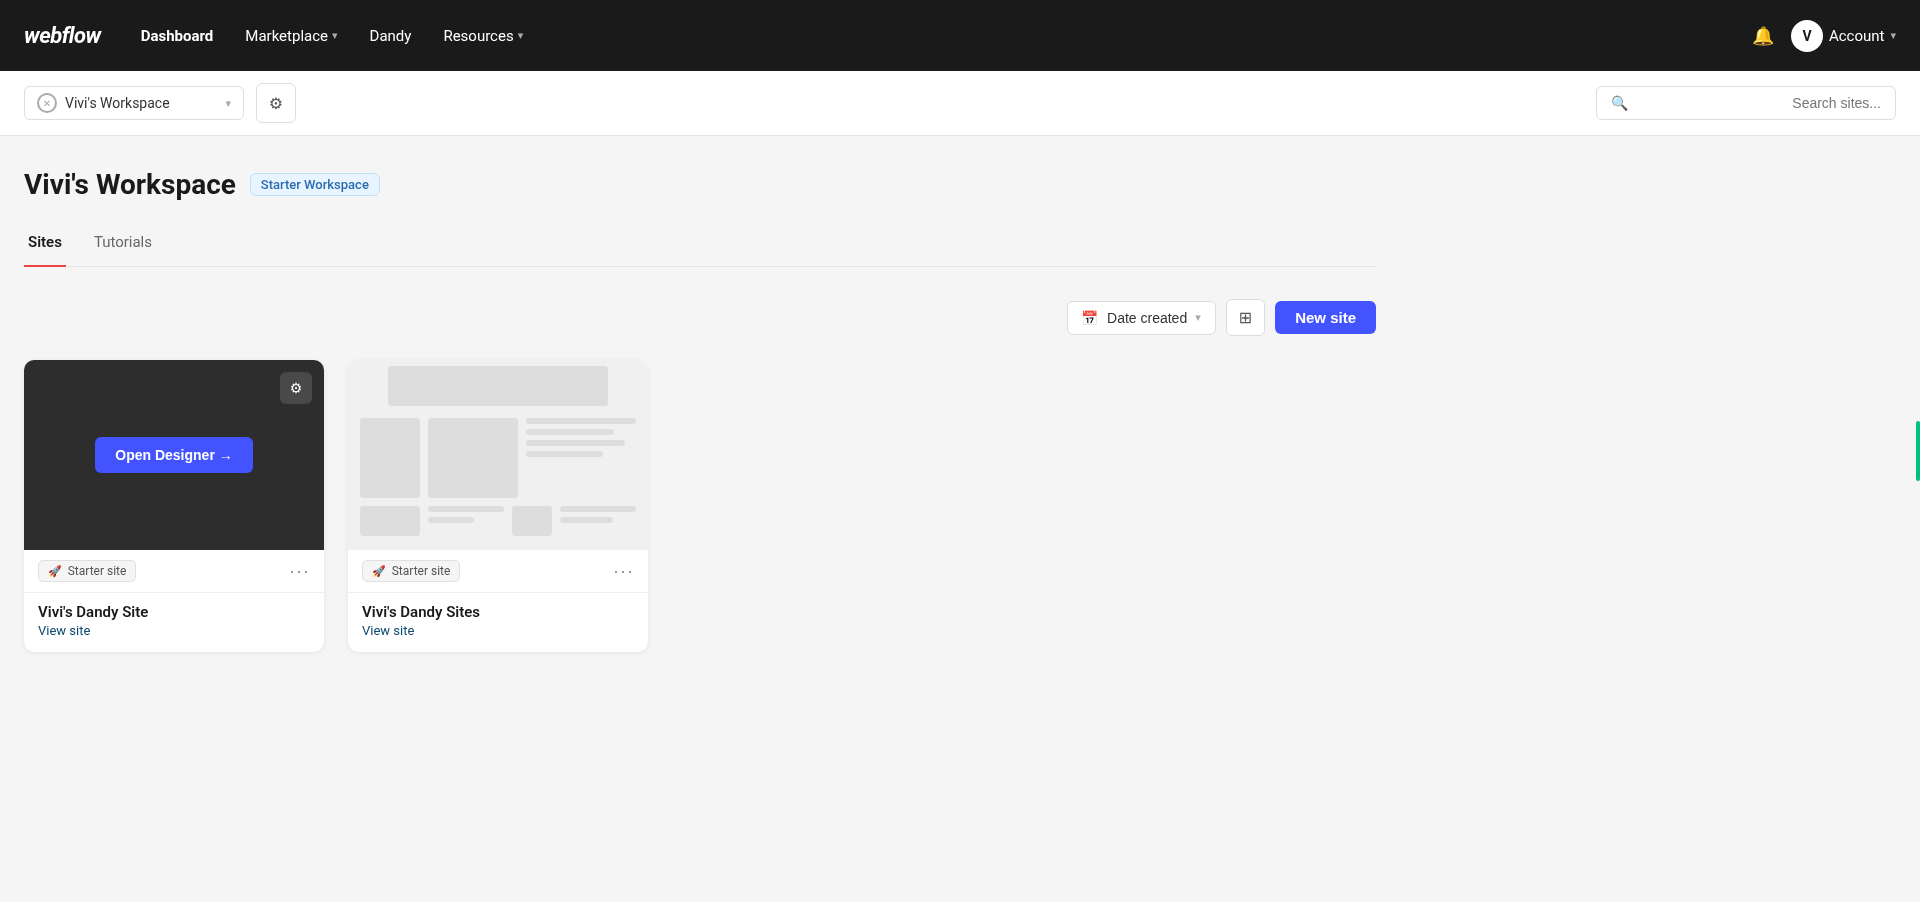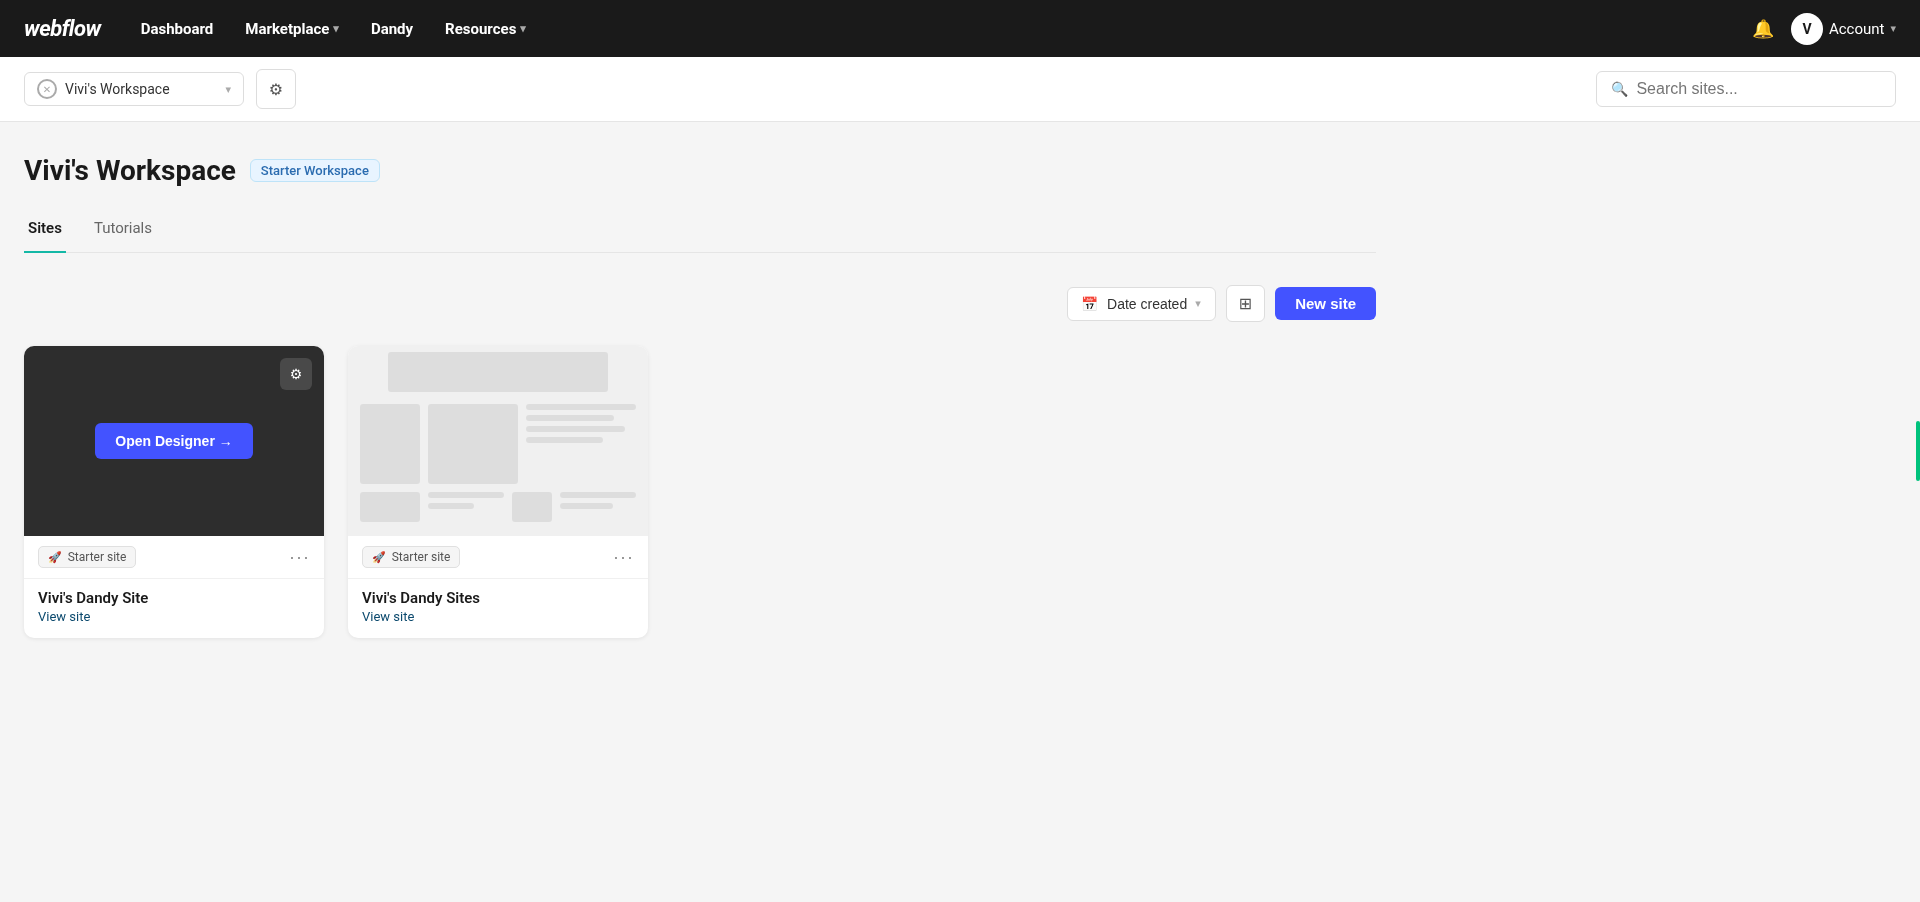--- a/index.html
+++ b/index.html
@@ -1,39 +1,39 @@
 <!DOCTYPE html>
 <html><head>
   <meta charset="utf-8">
   <style>
     * { box-sizing: border-box; margin: 0; padding: 0; }
     body { font-family: -apple-system, BlinkMacSystemFont, 'Segoe UI', Roboto, sans-serif; background: #f5f5f5; color: #1a1a1a; }
 
     
     .navbar {
       background: #1a1a1a;
-      height: 57px;
+      height: 71px;
       display: flex;
       align-items: center;
       padding: 0 24px;
       gap: 32px;
       position: relative;
     }
     .navbar-logo {
       font-size: 22px;
       font-weight: 700;
       color: #fff;
       letter-spacing: -0.5px;
       font-style: italic;
       margin-right: 8px;
     }
     .navbar-item {
       color: #fff;
       font-size: 15px;
-      font-weight: 700;
+      font-weight: 400;
       cursor: pointer;
       display: flex;
       align-items: center;
       gap: 4px;
       text-decoration: none;
     }
     .navbar-item.active { font-weight: 700; }
     .navbar-right {
       margin-left: auto;
       display: flex;
@@ -122,24 +122,25 @@
       border: 1px solid #ddd;
       border-radius: 6px;
       padding: 8px 14px;
       background: #fff;
       min-width: 300px;
     }
     .search-icon { color: #999; font-size: 14px; }
     .search-input {
       border: none;
       outline: none;
-      font-size: 16px;
+      font-size: 14px;
       color: #333;
       background: transparent;
       width: 100%;
+      text-align: right;
     }
 
     
     .main { padding: 32px 24px; max-width: 1400px; }
 
     .page-header {
       display: flex;
       align-items: center;
       gap: 14px;
       margin-bottom: 24px;
@@ -170,21 +171,21 @@
       padding: 8px 4px 14px;
       font-size: 15px;
       cursor: pointer;
       color: #666;
       border-bottom: 2px solid transparent;
       margin-bottom: -1px;
     }
     .tab.active {
       color: #1a1a1a;
       font-weight: 600;
-      border-bottom: 2px solid #14b8a6;
+      border-bottom: 2px solid #ef4444;
     }
 
     
     .actions-row {
       display: flex;
       align-items: center;
       justify-content: flex-end;
       gap: 10px;
       margin-bottom: 24px;
     }

